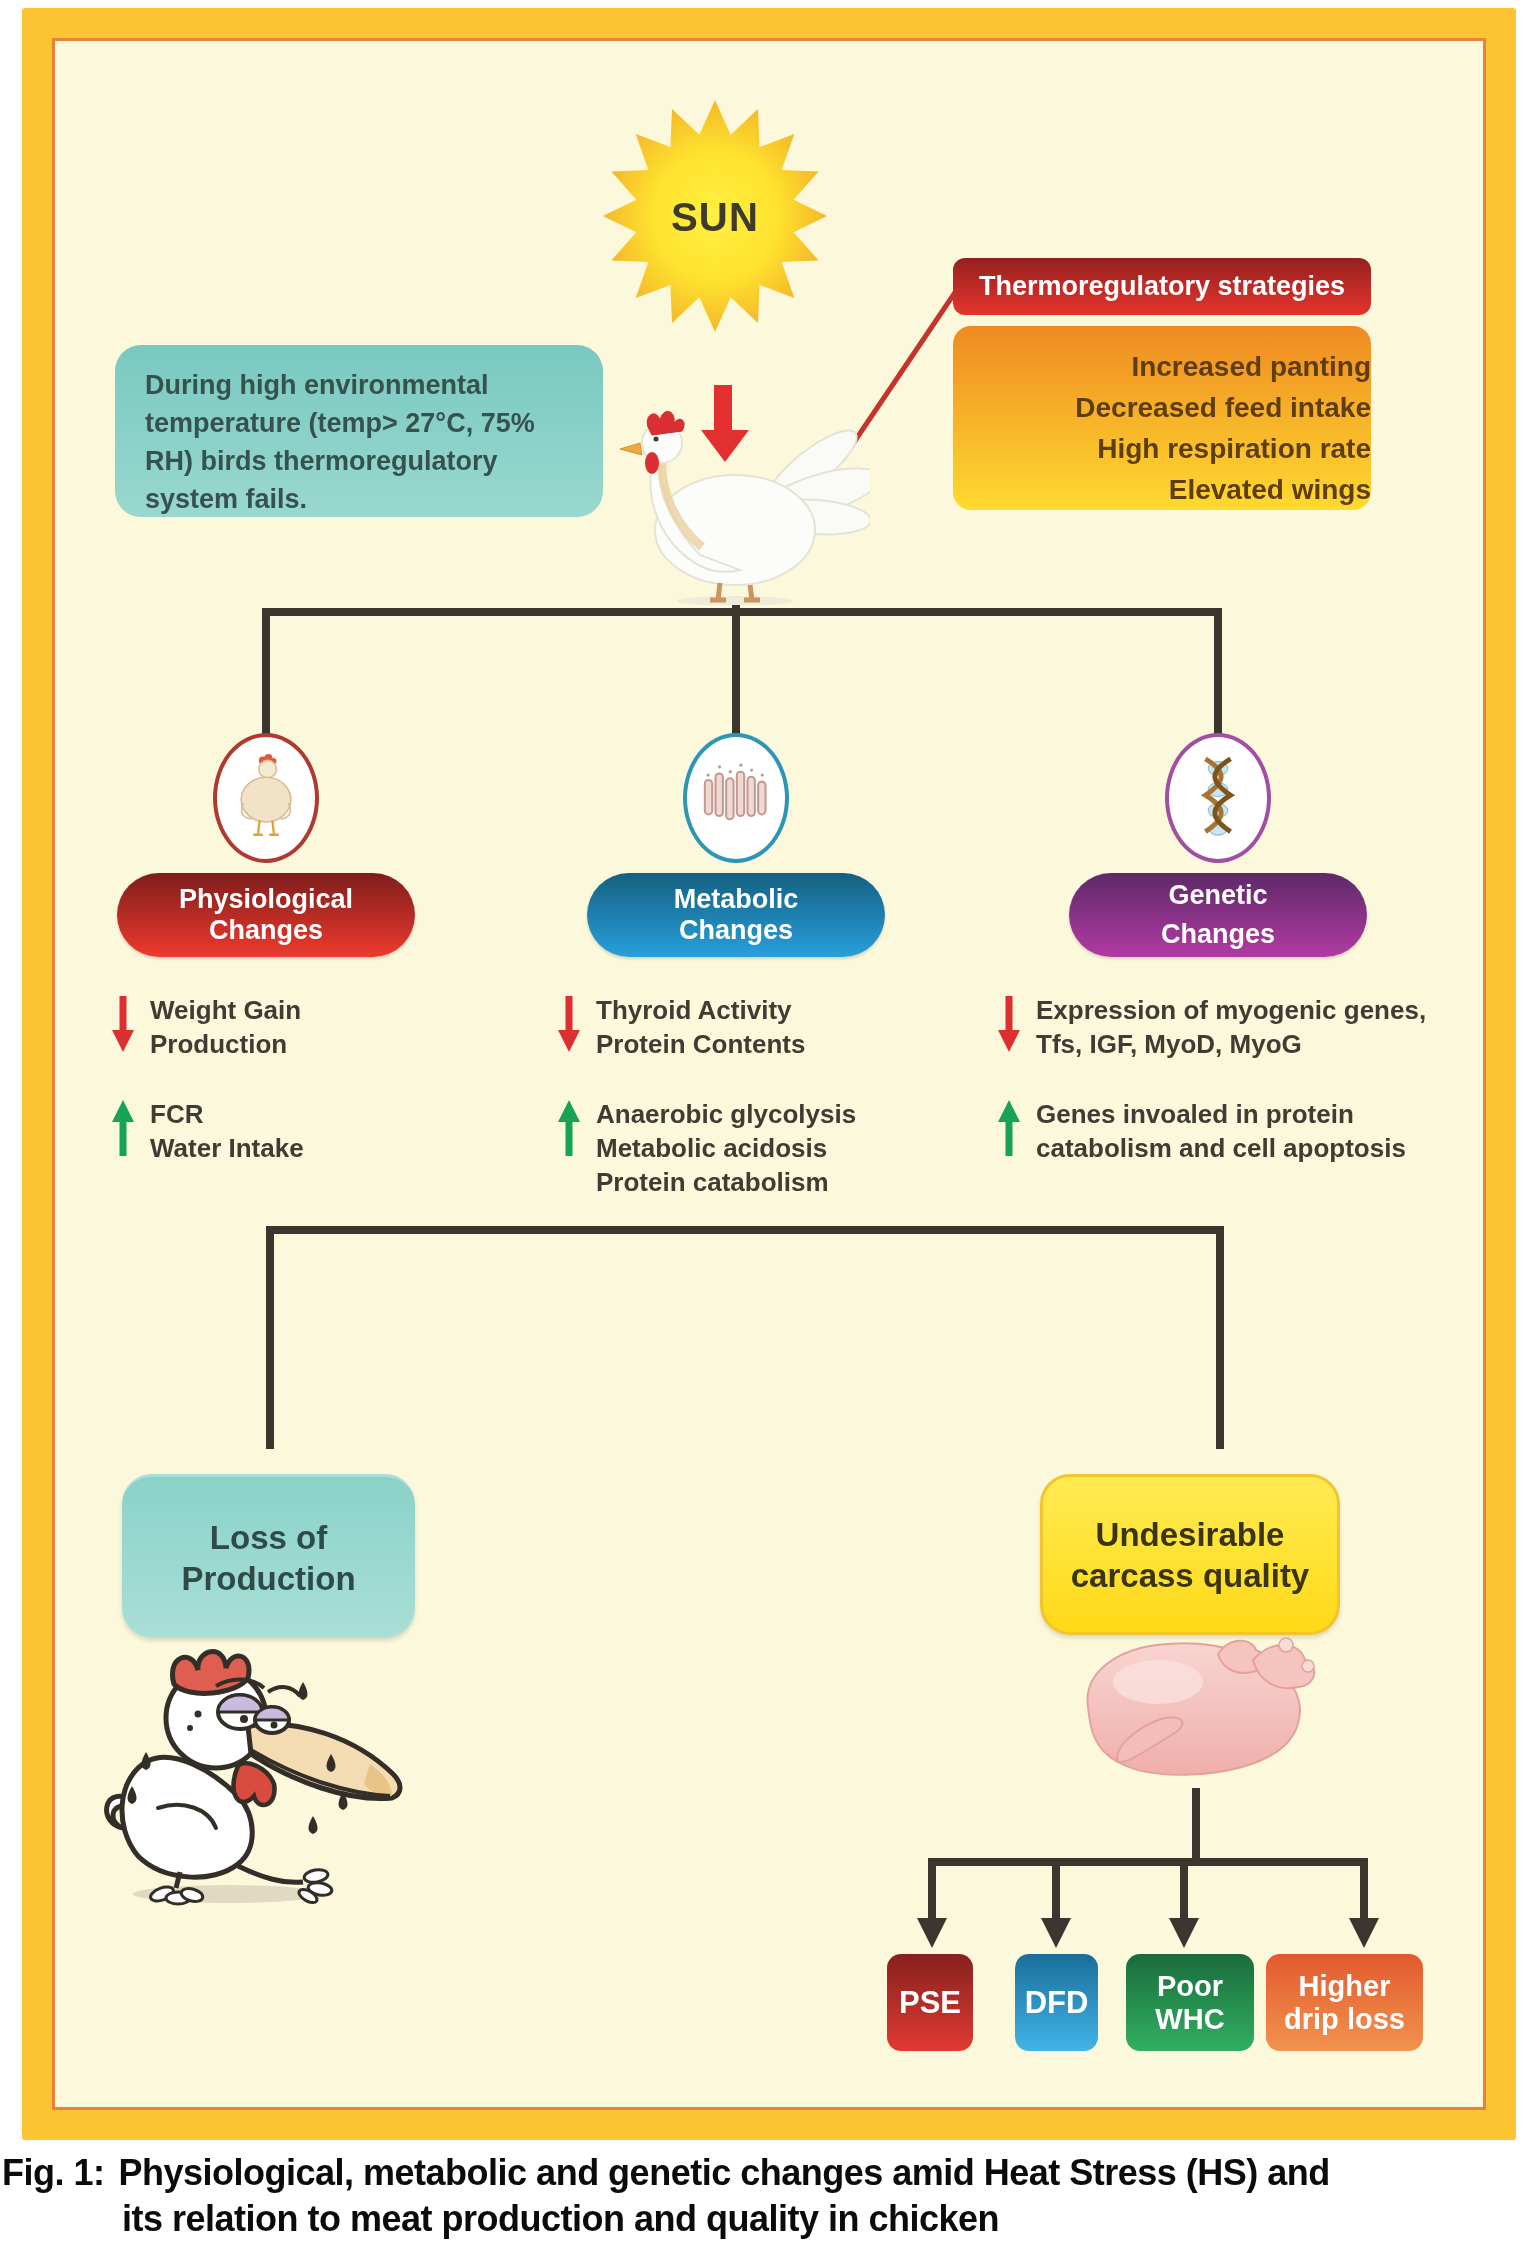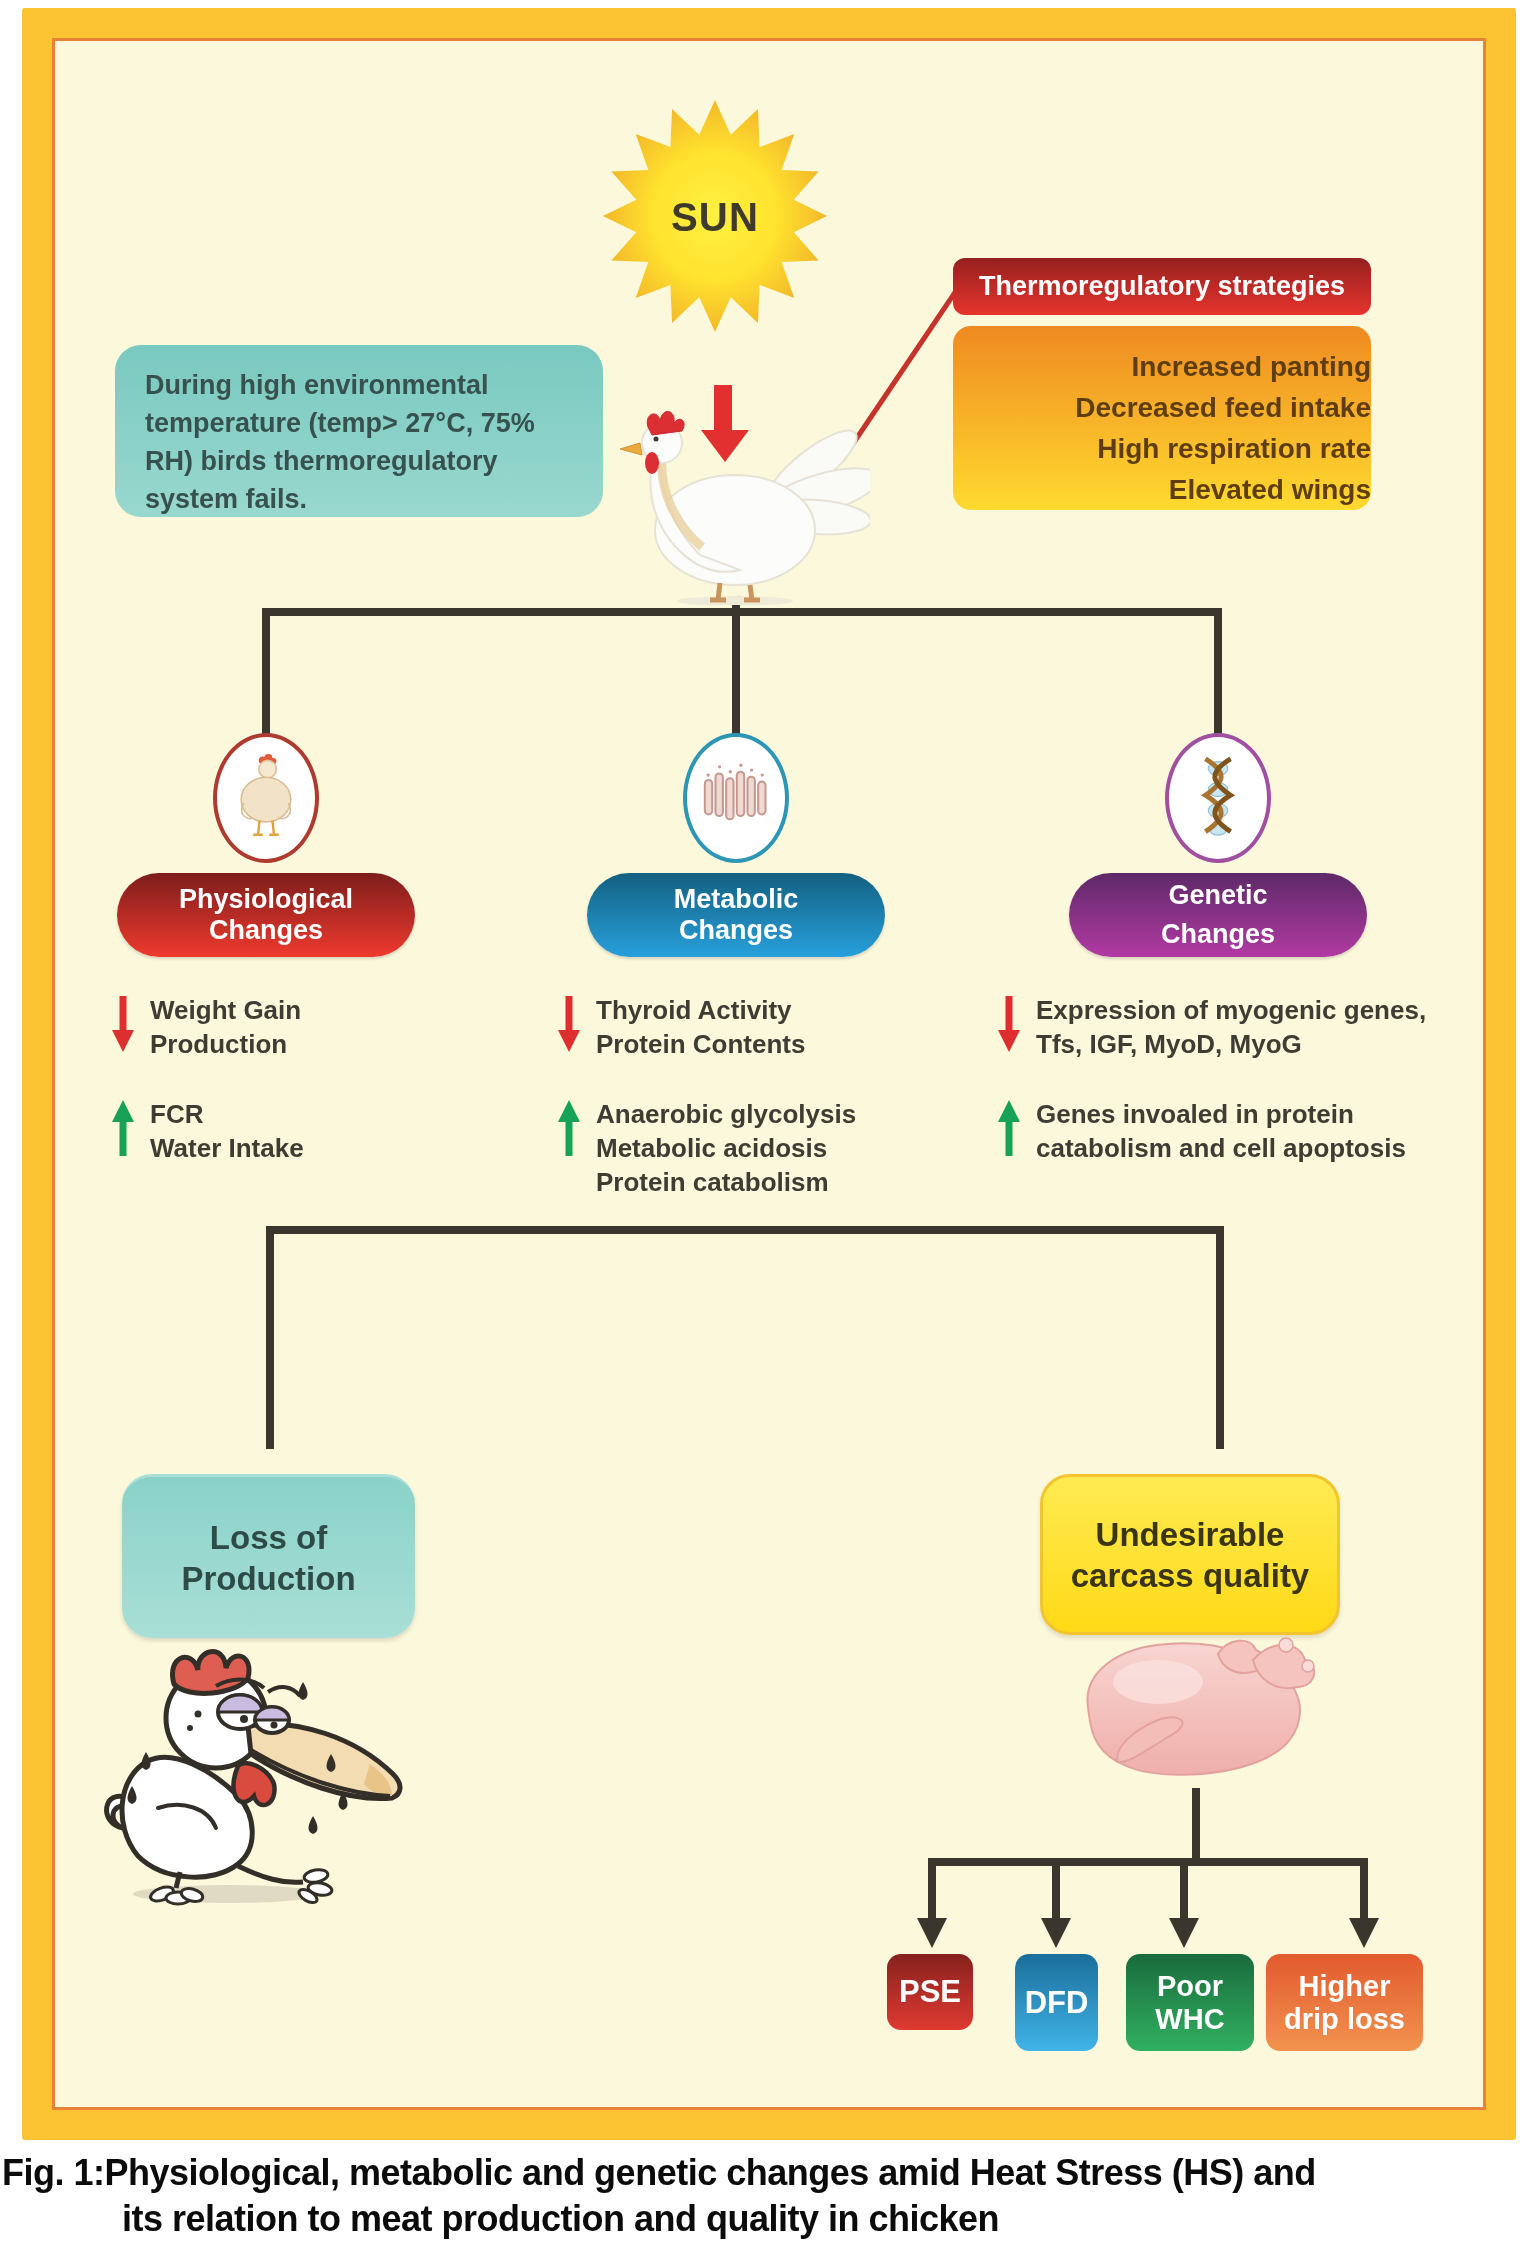--- a/index.html
+++ b/index.html
@@ -86,30 +86,30 @@
     background:linear-gradient(180deg,#FFEB52,#FED916);
     border:3px solid #F2C52E;color:#3A3514;font-size:33px;line-height:41px;
     box-shadow:0 3px 4px rgba(0,0,0,0.12);
   }
 
   
   .q-box{
     top:1954px;border-radius:14px;color:#ffffff;font-weight:bold;text-align:center;
     display:flex;flex-direction:column;align-items:center;justify-content:center;
   }
-  .q-pse{left:887px;width:86px;height:76px;background:linear-gradient(180deg,#86211E,#E03A31);font-size:31px;}
+  .q-pse{left:887px;width:86px;height:97px;background:linear-gradient(180deg,#86211E,#E03A31);font-size:31px;}
   .q-dfd{left:1015px;width:83px;height:97px;background:linear-gradient(180deg,#1A6E9A,#41B4E8);font-size:31px;}
   .q-whc{left:1126px;width:128px;height:97px;background:linear-gradient(180deg,#1A6B3C,#31B061);font-size:29px;line-height:33px;}
   .q-drip{left:1266px;width:157px;height:97px;background:linear-gradient(180deg,#E25A2E,#F2934F);font-size:29px;line-height:33px;}
 
   
   .caption-line{color:#0B0B0B;font-weight:bold;font-size:36px;letter-spacing:-0.5px;white-space:nowrap;}
   .caption-l1{left:2px;top:2152px;}
   .caption-l2{left:122px;top:2198px;}
-  .caption-prefix{margin-right:0;}
+  .caption-prefix{margin-right:14px;}
 </style>
 </head>
 <body>
 
 <div class="abs frame"></div>
 
 <svg class="abs connector-layer" viewBox="0 0 1539 2255">
 
   <path d="M266 612 H1218 M266 608 V735 M736 596 V735 M1218 608 V735" stroke="#3A362E" stroke-width="8" fill="none"></path>
 

